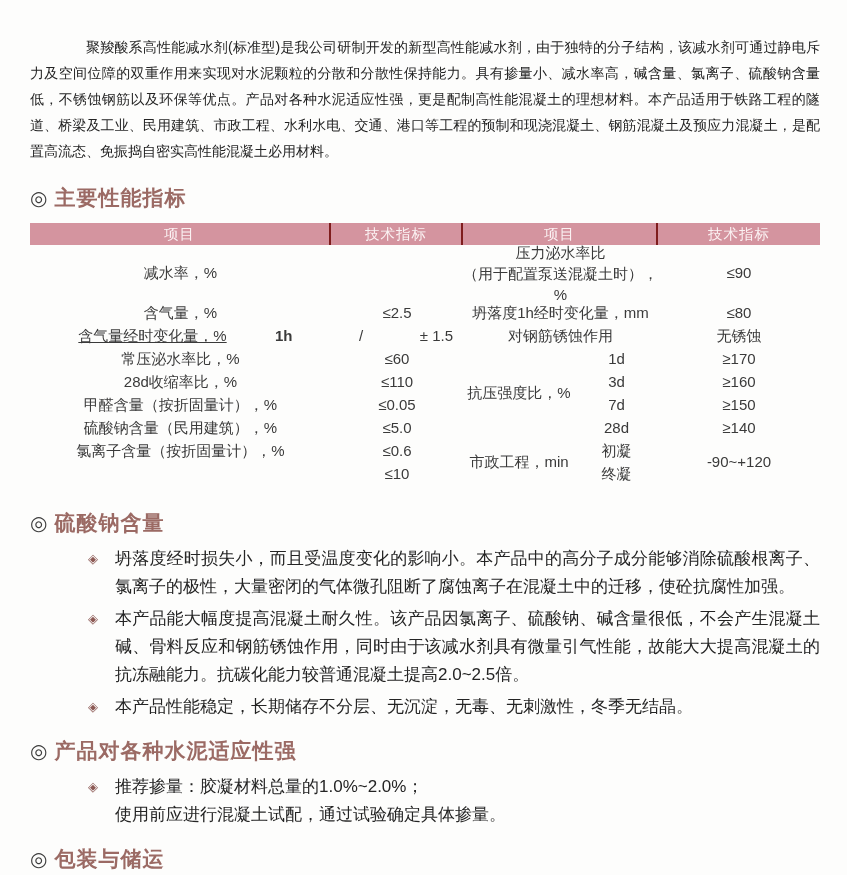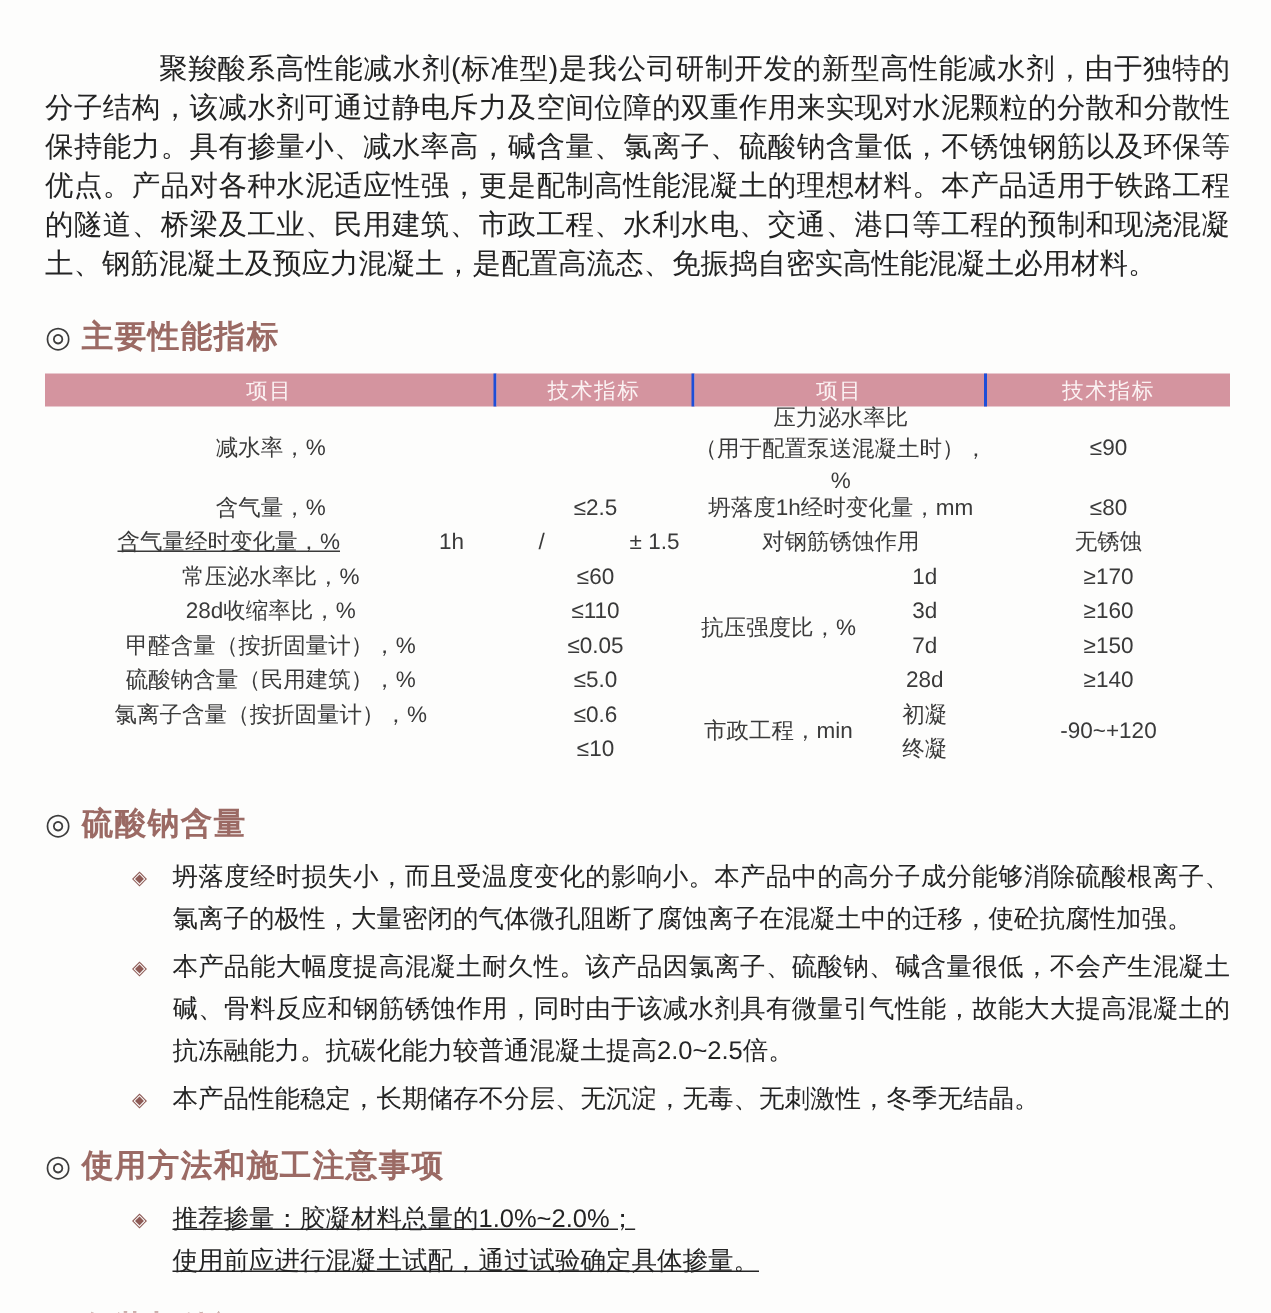--- a/index.html
+++ b/index.html
@@ -6,21 +6,21 @@
   body{
     width:847px;height:875px;overflow:hidden;
     background:#fdfdfc;
     font-family:"Liberation Sans","DejaVu Sans",sans-serif;
     color:#2d2d2d;
   }
   .page{padding:0 27px 0 30px;}
   
   .intro{
     margin:34px 0 0 0;
-    font-size:19px;line-height:26px;
+    font-size:14px;line-height:26px;
     text-indent:4em;color:#232323;
     text-align:justify;
   }
   
   .sec-head{
     display:flex;align-items:center;gap:6px;
     font-size:21px;font-weight:bold;color:#9b6a64;
     letter-spacing:1px;
   }
   .sec-head .marker{color:#3d3d3d;font-weight:normal;font-size:20px;}
@@ -35,42 +35,42 @@
     grid-template-columns:301px 132px 112px 83px 162px;
     grid-template-rows:22px 56px repeat(8,23px);
     width:790px;
     font-size:15px;color:#3a3a3a;
   }
   .th{
     background:#d4949f;color:#fbf2f3;
     display:flex;align-items:center;justify-content:center;
     font-size:14.5px;letter-spacing:1px;
   }
-  .th.sep{border-right:2px solid #1d4ed8;}
+  .th.sep{border-right:2px solid #7f1d1d;}
   .cell{
     display:flex;align-items:center;justify-content:center;
     text-align:center;line-height:20px;
   }
   .two-line{flex-direction:column;justify-content:center;line-height:21px;}
   .cell-split-label{justify-content:space-between;padding-right:4px;}
   .cell-split-label .lbl{flex:1;text-align:center;text-decoration:underline;}
-  .cell-split-label .unit{width:52px;text-align:center;}
+  .cell-split-label .unit{width:52px;text-align:left;font-weight:bold;}
   .cell-slash{justify-content:space-between;padding:0 10px 0 28px;}
   
   .bullets{margin:8px 0 0 0;padding:0;list-style:none;}
   .bullets li{
     display:flex;margin:0 0 4px 0;
     font-size:17px;line-height:28px;color:#242424;
   }
   .bullets .diamond{
     width:27px;margin-left:58px;flex:none;
     color:#8d5a55;font-size:13px;line-height:28px;
   }
   .bullets .txt{flex:1;text-align:justify;}
-  .usage-line .txt{display:flex;flex-wrap:wrap;text-decoration:underline;}
+  .usage-line .txt{display:flex;flex-wrap:wrap;}
   .usage-line .gap{display:inline-block;width:52px;}
 </style>
 </head>
 <body>
 
 <div class="page">
 
   <p class="intro">聚羧酸系高性能减水剂(标准型)是我公司研制开发的新型高性能减水剂，由于独特的分子结构，该减水剂可通过静电斥力及空间位障的双重作用来实现对水泥颗粒的分散和分散性保持能力。具有掺量小、减水率高，碱含量、氯离子、硫酸钠含量低，不锈蚀钢筋以及环保等优点。产品对各种水泥适应性强，更是配制高性能混凝土的理想材料。本产品适用于铁路工程的隧道、桥梁及工业、民用建筑、市政工程、水利水电、交通、港口等工程的预制和现浇混凝土、钢筋混凝土及预应力混凝土，是配置高流态、免振捣自密实高性能混凝土必用材料。</p>
 
   <div class="sec-head h-perf">
@@ -159,21 +159,21 @@
       <span class="txt">本产品能大幅度提高混凝土耐久性。该产品因氯离子、硫酸钠、碱含量很低，不会产生混凝土碱、骨料反应和钢筋锈蚀作用，同时由于该减水剂具有微量引气性能，故能大大提高混凝土的抗冻融能力。抗碳化能力较普通混凝土提高2.0~2.5倍。</span>
     </li>
     <li>
       <span class="diamond">◈</span>
       <span class="txt">本产品性能稳定，长期储存不分层、无沉淀，无毒、无刺激性，冬季无结晶。</span>
     </li>
   </ul>
 
   <div class="sec-head h-usage">
     <span class="marker">◎</span>
-    <span>使用方法和施工注意事项</span>
+    <span>产品对各种水泥适应性强</span>
   </div>
 
   <ul class="bullets">
     <li class="usage-line">
       <span class="diamond">◈</span>
       <span class="txt">
         <span>推荐掺量：胶凝材料总量的1.0%~2.0%；</span>
         <span class="gap"></span>
         <span>使用前应进行混凝土试配，通过试验确定具体掺量。</span>
       </span>

